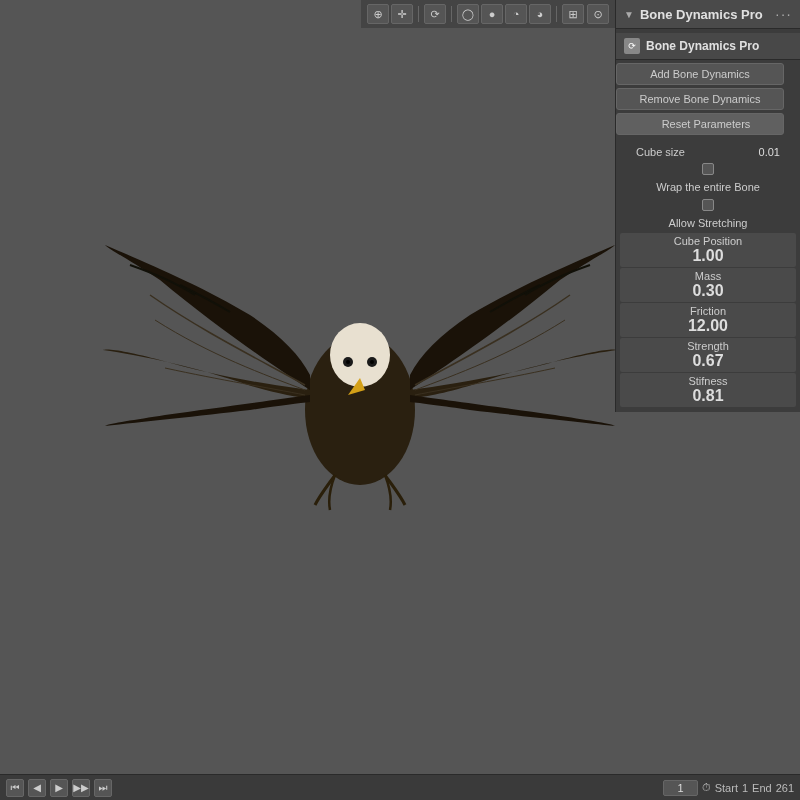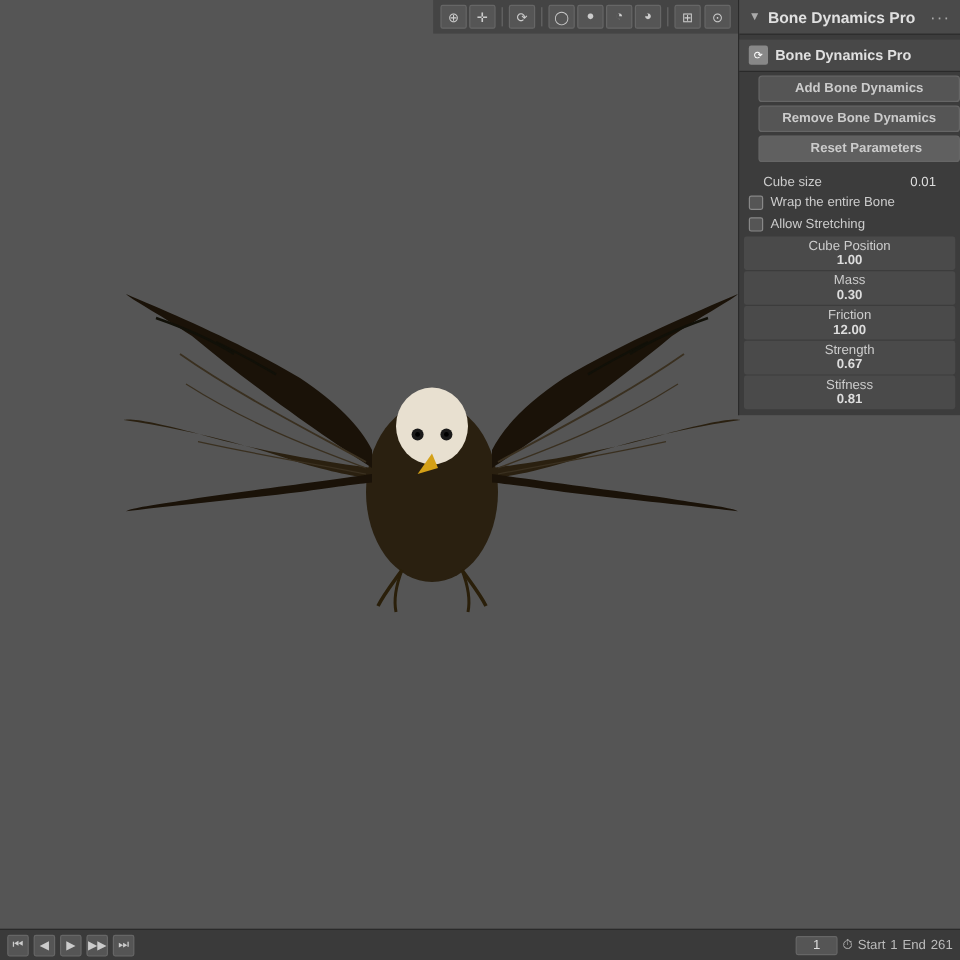--- a/index.html
+++ b/index.html
@@ -91,30 +91,29 @@
 
     .panel-section-title {
       font-size: 12px;
       color: #e0e0e0;
       font-weight: bold;
     }
 
     .panel-btn {
       display: block;
       width: calc(100% - 16px);
-      margin: 3px 16px;
+      margin: 3px 0;
       padding: 4px 8px;
       background: #555;
       border: 1px solid #666;
       color: #ccc;
       font-size: 11px;
       text-align: center;
       cursor: pointer;
       border-radius: 3px;
-      font-weight: bold;
     }
     .panel-btn.highlight {
       background: #606060;
       padding-left: 20px;
     }
 
     .panel-row-label {
       flex: 1;
       font-size: 11px;
       color: #ccc;
@@ -138,30 +137,31 @@
       min-height: 22px;
       flex-direction: column;
     }
 
     .panel-field-label {
       font-size: 11px;
       color: #ccc;
     }
 
     .panel-field-value {
-      font-size: 11px;
+      font-size: 16px;
       color: #ddd;
       font-weight: bold;
     }
 
     .checkbox-row {
       display: flex;
       align-items: center;
       gap: 6px;
       padding: 3px 8px;
+      flex-direction: column;
     }
 
     .checkbox {
       width: 12px;
       height: 12px;
       background: #555;
       border: 1px solid #888;
       border-radius: 2px;
       flex-shrink: 0;
     }

